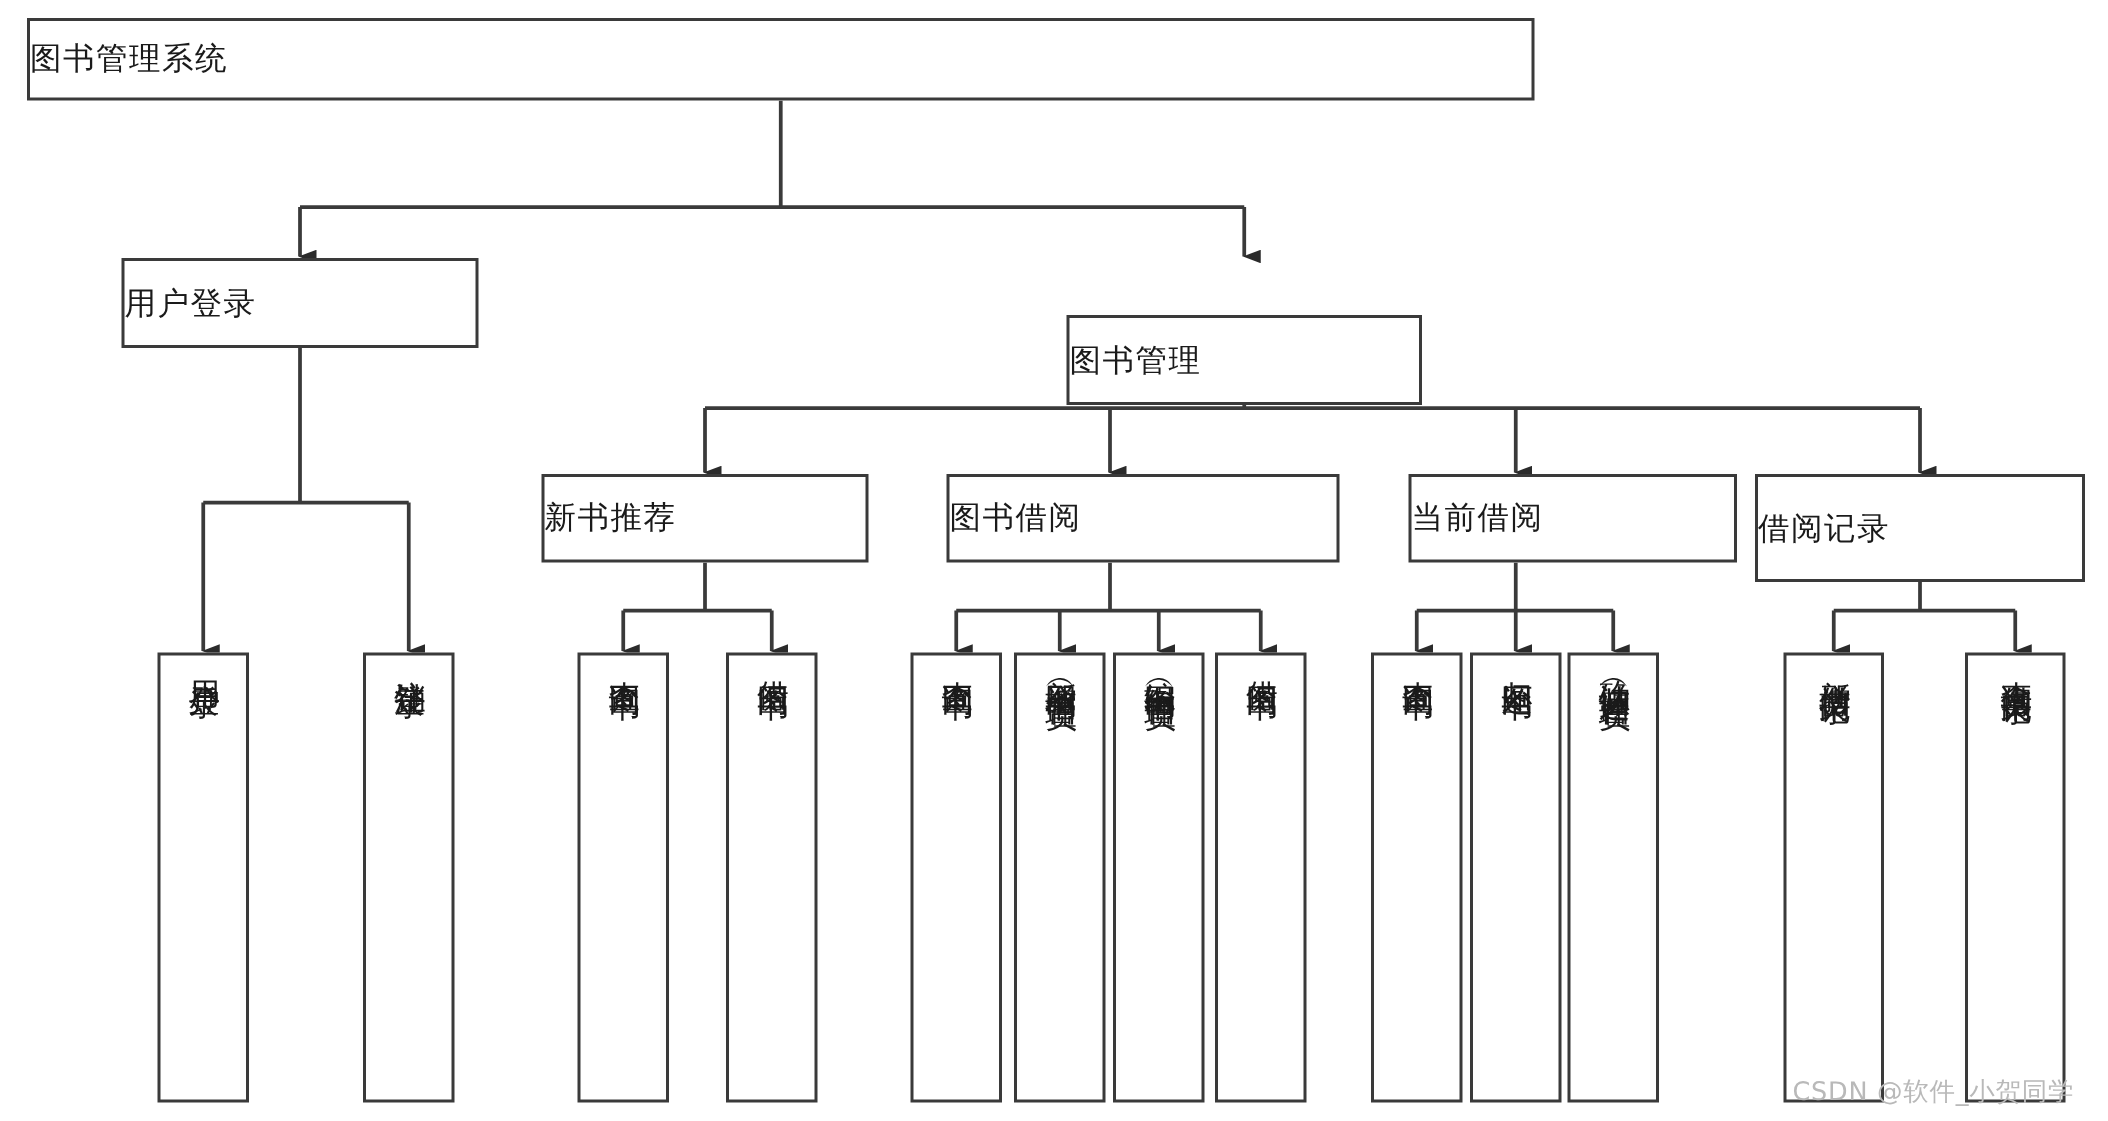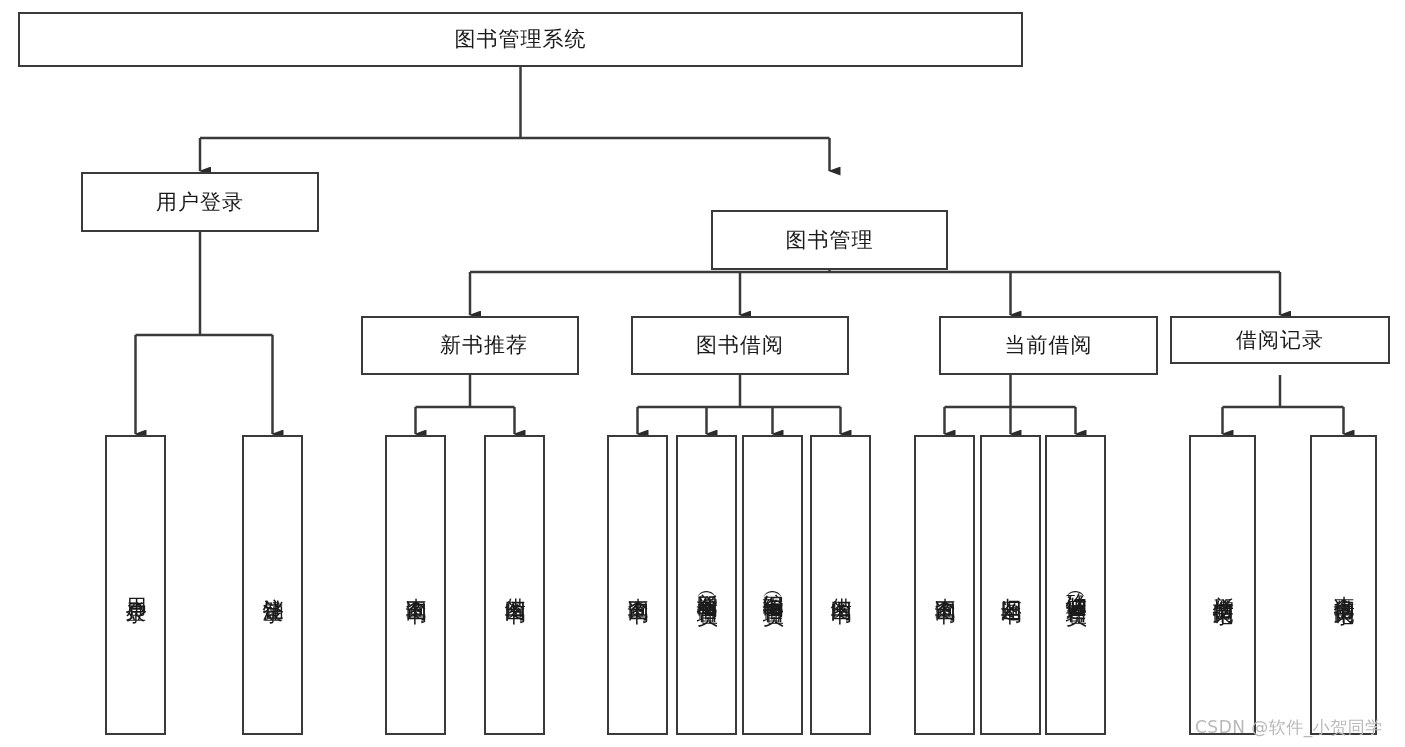--- a/index.html
+++ b/index.html
@@ -25,21 +25,20 @@
     height: 747px;
     pointer-events: none;
   }
   .node {
     position: absolute;
     box-sizing: border-box;
     background: #ffffff;
     border: 2px solid #3a3a3a;
     display: flex;
     align-items: center;
-    justify-content: center;
     color: #1a1a1a;
   }
   .node-h {
     font-size: 21px;
     letter-spacing: 1px;
     line-height: 1;
     white-space: nowrap;
   }
   .node-v {
     writing-mode: vertical-rl;
@@ -108,30 +107,30 @@
   <div id="node-layer">
       <div class="node node-h" style="left: 18px; top: 12px; width: 1005px; height: 55px;">
         <span>图书管理系统</span>
       </div>
       <div class="node node-h" style="left: 81px; top: 172px; width: 238px; height: 60px;">
         <span>用户登录</span>
       </div>
       <div class="node node-h" style="left: 711px; top: 172px; width: 237px; height: 60px; margin-top: 38px;">
         <span>图书管理</span>
       </div>
-      <div class="node node-h" style="left: 361px; top: 316px; width: 218px; height: 59px; padding-left: 28px;">
+      <div class="node node-h" style="left: 361px; top: 316px; width: 218px; height: 59px;">
         <span>新书推荐</span>
       </div>
-      <div class="node node-h" style="left: 631px; top: 316px; width: 218px; height: 59px;">
+      <div class="node node-h" style="left: 631px; top: 316px; width: 262px; height: 59px;">
         <span>图书借阅</span>
       </div>
       <div class="node node-h" style="left: 939px; top: 316px; width: 219px; height: 59px;">
         <span>当前借阅</span>
       </div>
-      <div class="node node-h" style="left: 1170px; top: 316px; width: 220px; height: 48px;">
+      <div class="node node-h" style="left: 1170px; top: 316px; width: 220px; height: 72px;">
         <span>借阅记录</span>
       </div>
       <div class="node node-v" style="left: 105px; top: 435px; width: 61px; height: 300px;">
         <span>用户登录</span>
       </div>
       <div class="node node-v" style="left: 242px; top: 435px; width: 61px; height: 300px;">
         <span>注销登录</span>
       </div>
       <div class="node node-v" style="left: 385px; top: 435px; width: 61px; height: 300px;">
         <span>查询图书</span>

